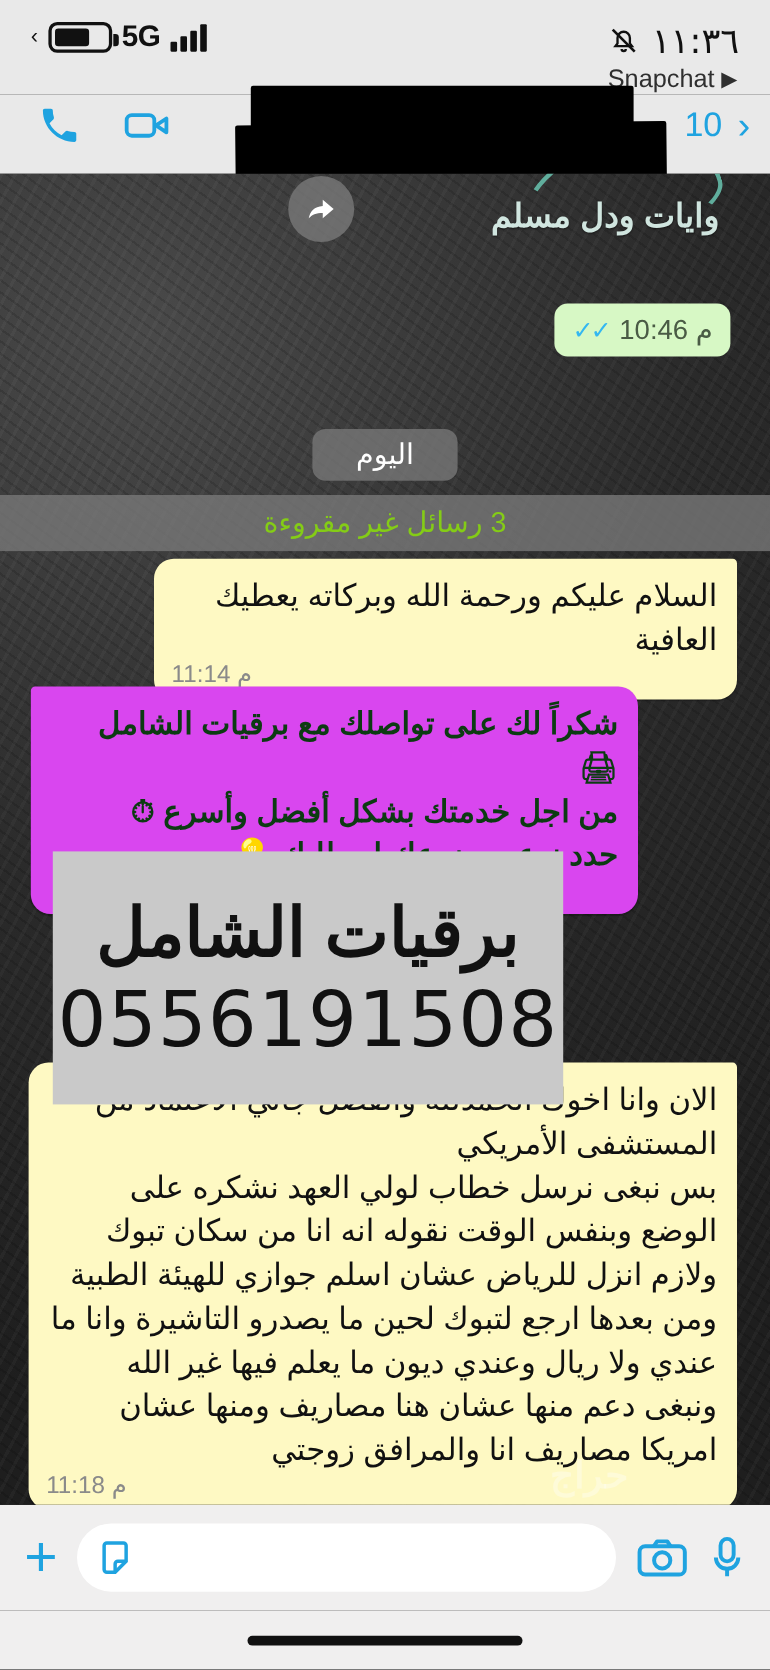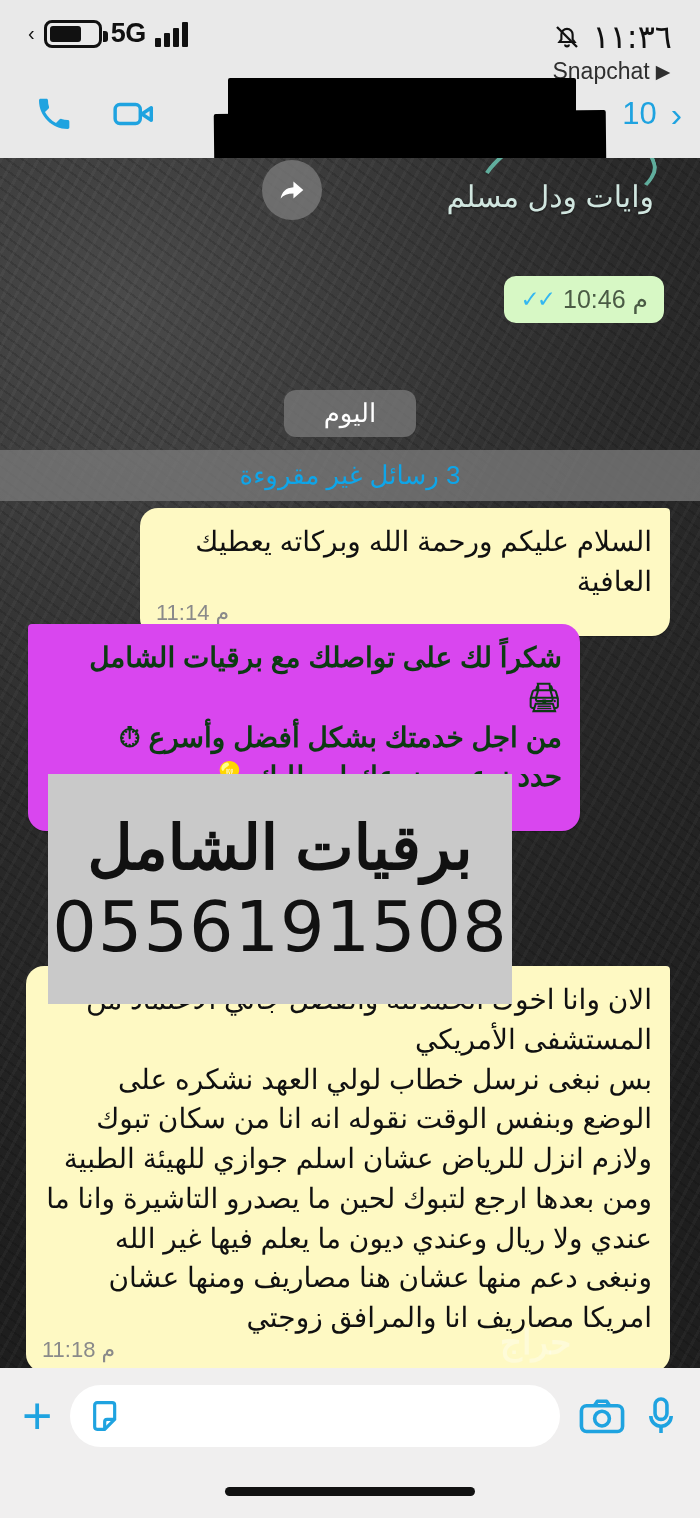--- a/index.html
+++ b/index.html
@@ -129,21 +129,21 @@
     width: 190px; height: 96px;
     border: 4px solid #6fd2bd;
     border-radius: 50% 50% 45% 55% / 70% 65% 35% 30%;
     border-left-color: transparent;
     border-bottom-color: transparent;
     transform: rotate(-16deg);
     opacity: .85;
   }
   .sticker-text {
     position: absolute; top: 56px; right: 12px;
-    font-size: 30px; color: #dff6ef; font-weight: normal;
+    font-size: 30px; color: #dff6ef; font-weight: bold;
     text-shadow: 0 1px 2px rgba(0,0,0,.6);
     white-space: nowrap;
   }
 
   .forward-badge {
     position: absolute; top: 2px; left: 262px;
     width: 60px; height: 60px; border-radius: 50%;
     background: rgba(120,120,120,.82);
     display: flex; align-items: center; justify-content: center;
   }
@@ -166,21 +166,21 @@
   }
   .day-chip span {
     background: rgba(120,120,120,.78);
     color: #fff; font-size: 26px;
     border-radius: 12px; padding: 8px 40px;
   }
 
   .unread-divider {
     position: absolute; top: 292px; left: 0; right: 0;
     background: rgba(120,120,120,.80);
-    color: #0ea5e9; font-size: 26px;
+    color: #84cc16; font-size: 26px;
     text-align: center;
     padding: 10px 0;
   }
 
   
   .bubble {
     position: absolute;
     border-radius: 18px;
     padding: 14px 18px 34px 18px;
     font-size: 28px;

